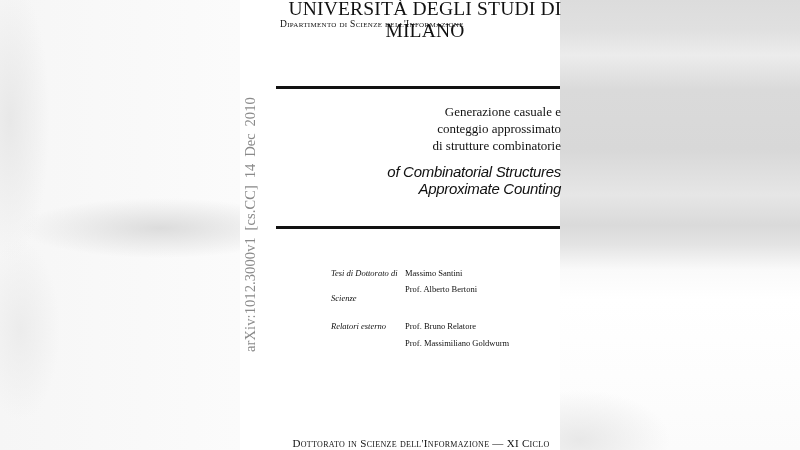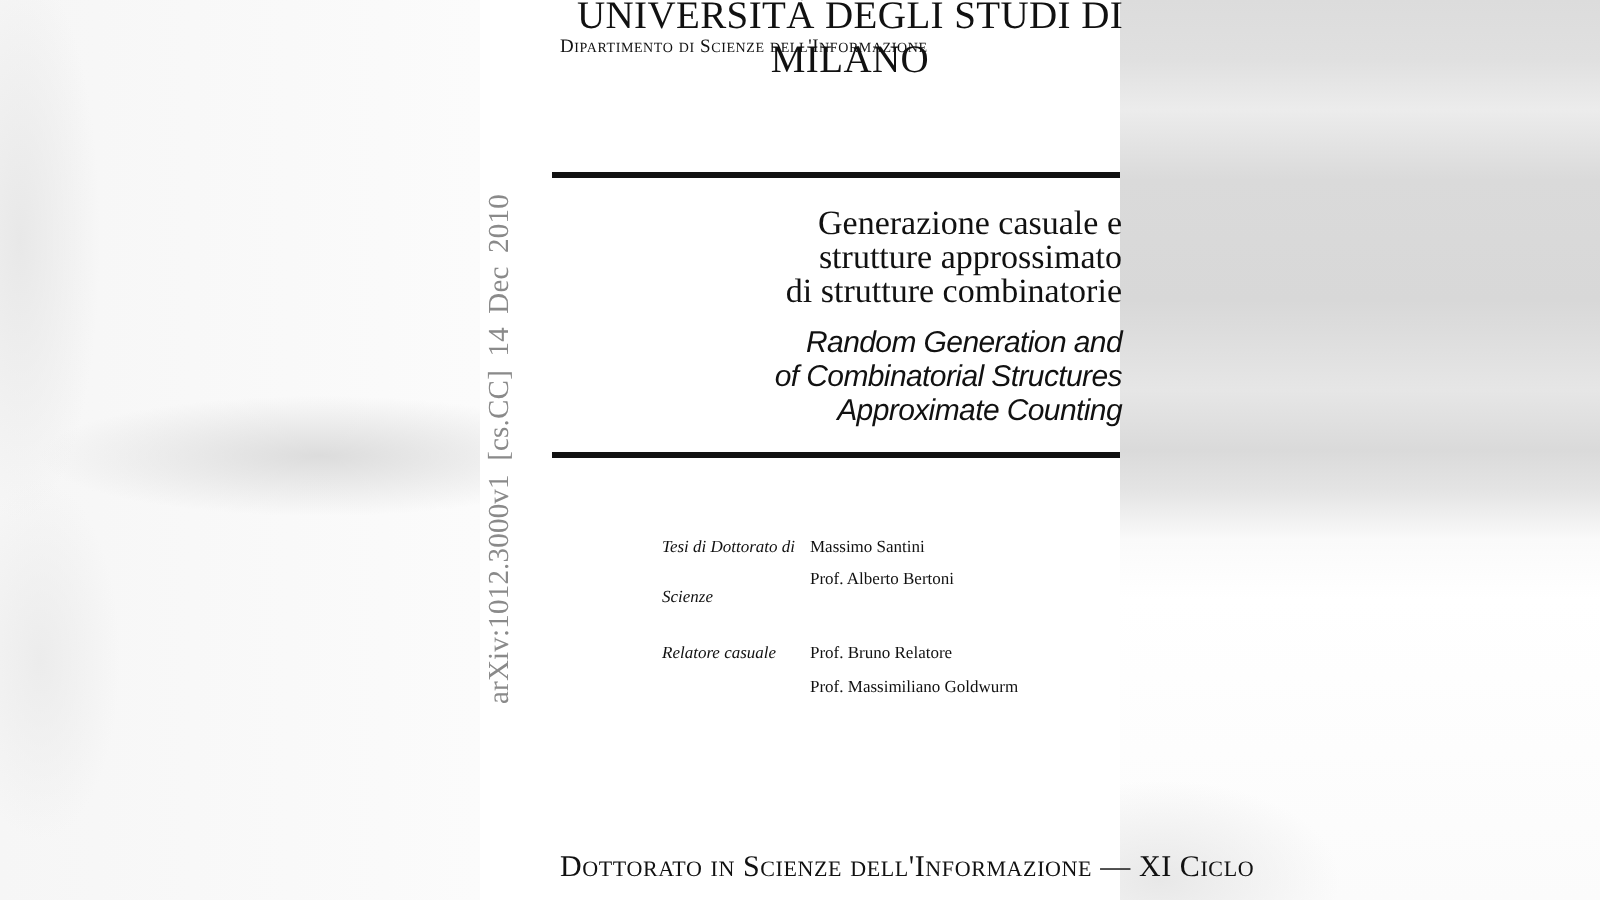--- a/index.html
+++ b/index.html
@@ -47,67 +47,66 @@
     position: absolute; left: 280px; top: 19px; width: 290px; 
     font-size: 9.5px; font-variant: small-caps; letter-spacing: 0.3px; color: #111;
   }
   .rule {
     position: absolute; left: 276px; width: 284px; height: 3px; background: #111;
   }
   .rule.top { top: 86px; }
   .rule.bottom { top: 226px; }
   .title-it {
     position: absolute; left: 380px; top: 103px; width: 181px; text-align: right;
-    font-size: 17px; line-height: 17px; color: #111;
+    font-size: 13px; line-height: 17px; color: #111;
   }
   .title-en {
     position: absolute; left: 380px; top: 163px; width: 181px; text-align: right;
     font-size: 15px; line-height: 17px; font-style: italic; color: #111;
     font-family: "Liberation Sans", sans-serif; letter-spacing: -0.3px;
   }
   .meta { position: absolute; font-size: 8.5px; line-height: 10.5px; color: #111; white-space: nowrap; font-family: Liberation Serif, serif; }
   .meta.label { left: 331px; font-style: italic; }
   .meta.value { left: 405px; }
   .footer {
-    position: absolute; left: 280px; top: 426px; width: 282px; text-align: center;
-    font-size: 15px; font-variant: small-caps; letter-spacing: 0.3px; color: #111; white-space: nowrap;
+    position: absolute; left: 280px; top: 437px; width: 282px; text-align: center;
+    font-size: 11px; font-variant: small-caps; letter-spacing: 0.3px; color: #111; white-space: nowrap;
   }
 </style>
 </head>
 <body>
 
 <div class="bg-left"></div>
 <div class="bg-right"></div>
 
 <div class="page"></div>
 
 <div class="arxiv-stamp">arXiv:1012.3000v1  [cs.CC]  14 Dec 2010</div>
 
 <div class="univ">UNIVERSITÀ DEGLI STUDI DI MILANO</div>
 <div class="dept">Dipartimento di Scienze dell'Informazione</div>
 
 <div class="rule top"></div>
 
 <div class="title-it">
   <div>Generazione casuale e</div>
-  <div>strutture approssimato</div>
+  <div>conteggio approssimato</div>
   <div>di strutture combinatorie</div>
 </div>
 
 <div class="title-en">
-  <div>Random Generation and</div>
   <div>of Combinatorial Structures</div>
   <div>Approximate Counting</div>
 </div>
 
 <div class="rule bottom"></div>
 
 <div class="meta label" style="top:268px;">Tesi di Dottorato di</div>
 <div class="meta value" style="top:268px;">Massimo Santini</div>
 
 <div class="meta label" style="top:293px;">Scienze</div>
 <div class="meta value" style="top:284px;">Prof. Alberto Bertoni</div>
 <div class="meta value" style="top:304px;margin-top:34px;">Prof. Massimiliano Goldwurm</div>
 
-<div class="meta label" style="top:321px;">Relatore casuale</div>
+<div class="meta label" style="top:321px;">Relatori esterno</div>
 <div class="meta value" style="top:321px;">Prof. Bruno Relatore</div>
 
 <div class="footer">Dottorato in Scienze dell'Informazione — XI Ciclo</div>
 
 </body></html>

